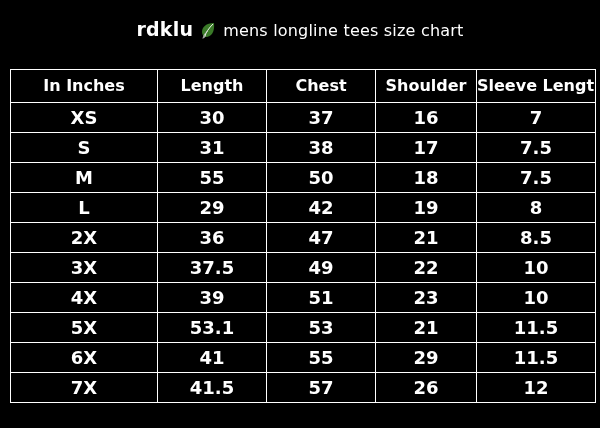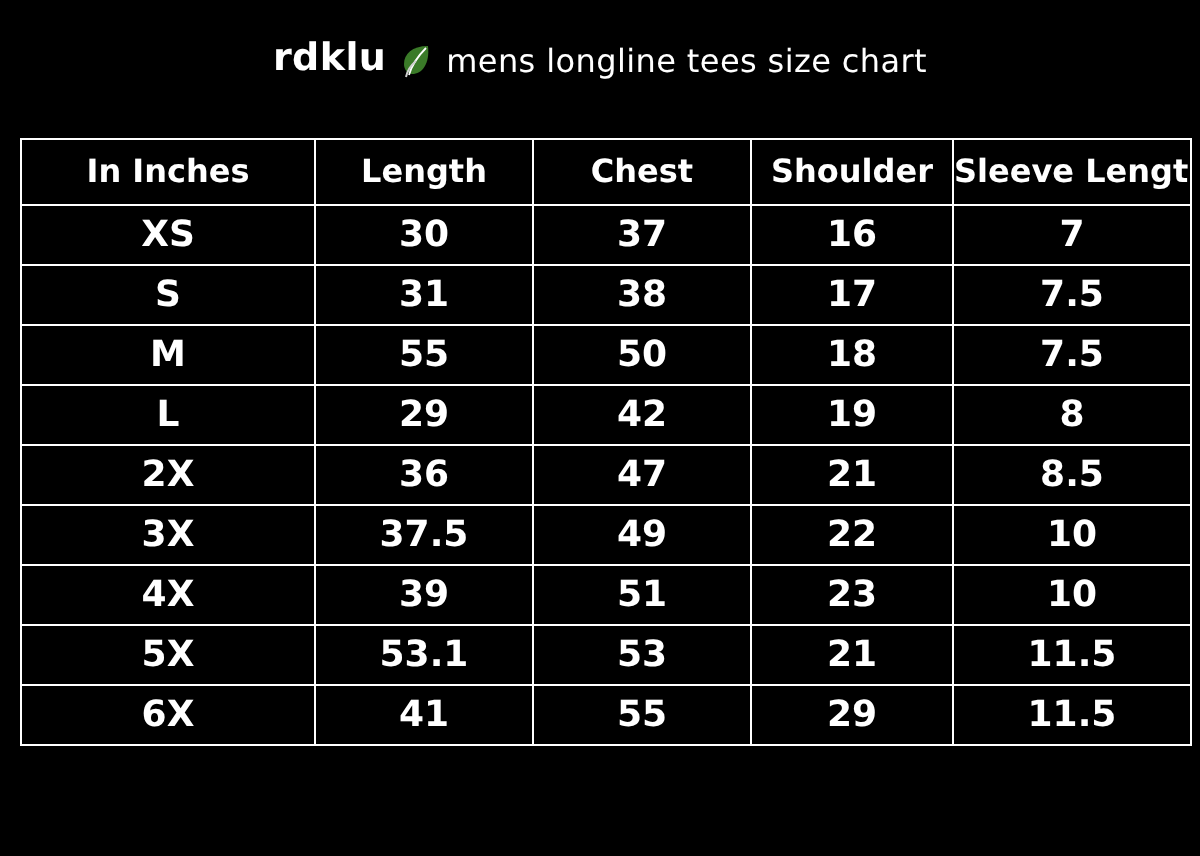--- a/index.html
+++ b/index.html
@@ -199,19 +199,26 @@
           <td>21</td>
           <td>11.5</td>
         </tr>
         <tr>
           <td>6X</td>
           <td>41</td>
           <td>55</td>
           <td>29</td>
           <td>11.5</td>
         </tr>
+        <tr>
+          <td>7X</td>
+          <td>41.5</td>
+          <td>57</td>
+          <td>26</td>
+          <td>12</td>
+        </tr>
       </tbody>
     </table>
   </div>
 
   <div class="footer-space"></div>
 
 </div>
 
 </body></html>

